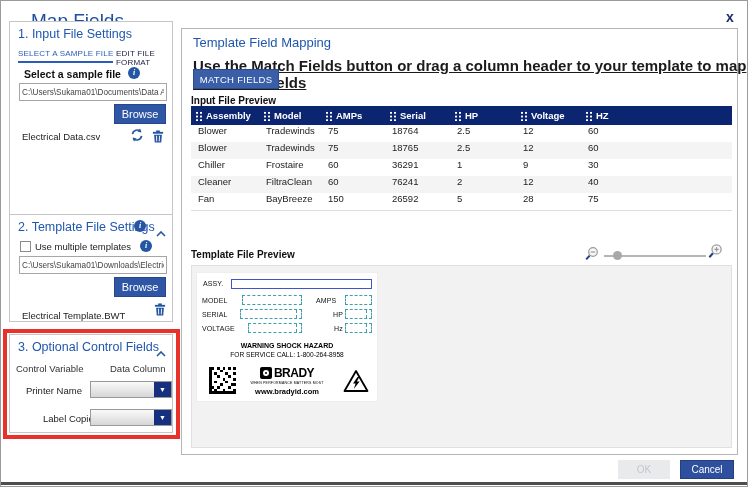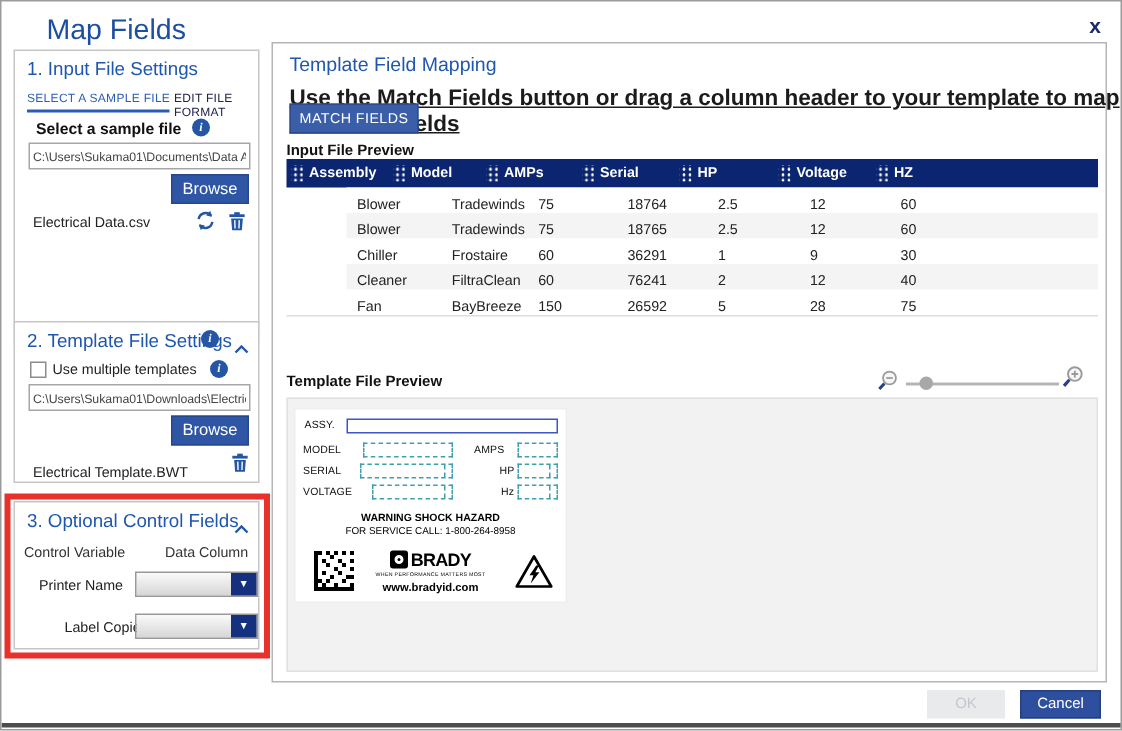--- a/index.html
+++ b/index.html
@@ -13,21 +13,21 @@
   .abs { position:absolute; }
 
   
   .dlg-title { left:30px; top:9px; font-size:19px; color:#1d4fa1; }
   .dlg-close { left:720px; top:8px; width:18px; height:18px; font-size:14px; font-weight:bold;
                color:#1b2a6b; text-align:center; cursor:pointer; }
   .dlg-bottom { left:0; top:481px; width:748px; height:3px; background:#4d4d4d; }
 
   
   .panelbox { background:#fff; border:1px solid #c6c6c6; }
-  .sec1 { left:8px; top:32px; width:164px; height:196px; }
+  .sec1 { left:8px; top:20px; width:164px; height:196px; }
   .sec2 { left:8px; top:213px; width:164px; height:108px; }
   .sec3 { left:8px; top:333px; width:164px; height:99px; }
   .red-hl { left:2px; top:328px; width:177px; height:110px; border:4px solid #e8312a; background:transparent; }
   .sec-title { font-size:12.5px; color:#2057ae; }
   .tab { font-size:8px; letter-spacing:.2px; cursor:pointer; }
   .tab.sel { color:#2a5db8; border-bottom:2px solid #2a5db8; padding-bottom:3px; }
   .tab.idle { color:#232347; }
   .bold-lbl { font-size:10.5px; font-weight:bold; color:#111; }
   .path-input { width:148px; height:18px; border:1px solid #a6a6a6; background:#fff;
                 font-family:"Liberation Sans",sans-serif; font-size:8.2px; color:#444; padding:0 2px; }
@@ -55,21 +55,21 @@
   .sub-title { font-size:10px; font-weight:bold; color:#111; }
 
   
   .tbl { left:190px; top:105px; width:541px; border-bottom:1px solid #ddd; }
   .thead { display:flex; background:#0b2570; height:19px; }
   .th { display:flex; align-items:center; gap:4px; color:#fff; font-size:9.5px; font-weight:bold;
         padding-left:3px; cursor:grab; }
   .drag { width:8px; height:11px;
           background-image:radial-gradient(circle, #fff 0.9px, transparent 1.1px);
           background-size:4px 3.7px; background-position:1px 1px; }
-  .tr { display:flex; height:17px; align-items:flex-end; background:#fff;margin-left:40px; }
+  .tr { display:flex; height:17px; align-items:flex-start; background:#fff; }
   .tr.alt { background:#f4f4f4; }
   .td { font-size:9.5px; color:#222; padding-left:7px; }
 
   
   .zoom-track { left:603px; top:254px; width:102px; height:2px; background:#b5b5b5; }
   .zoom-thumb { left:612px; top:250px; width:9px; height:9px; border-radius:50%; background:#a8a8a8; cursor:pointer; }
 
   
   .tpl-area { left:190px; top:264px; width:541px; height:183px; background:#f2f2f2; border:1px solid #e0e0e0; }
   .label-box { left:196px; top:272px; width:180px; height:128px; background:#fff;

